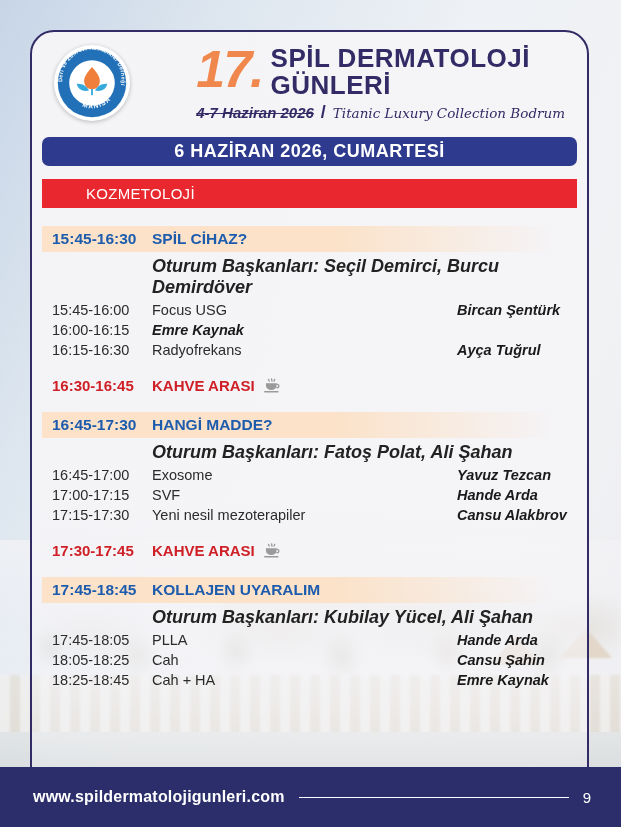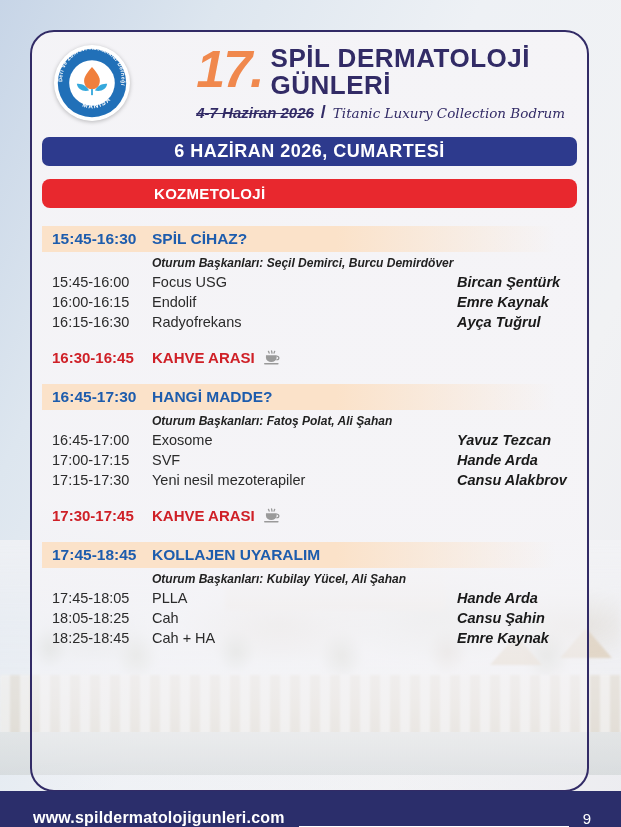--- a/index.html
+++ b/index.html
@@ -57,41 +57,41 @@
   .date-range{font-weight:bold;font-style:italic;color:var(--navy,#322b66);
     font-size:15px;text-decoration:line-through;}
   .date-sep{font-weight:bold;color:var(--navy,#322b66);font-size:18px;margin:0 7px;}
   .venue{font-family:"DejaVu Serif","Liberation Serif",serif;font-style:italic;
     color:var(--navy,#322b66);font-size:13.5px;}
   
   .day-banner{margin:4px 10px 0;height:29px;border-radius:7px;background:var(--banner-blue,#2d3a8d);
     color:#fff;font-weight:bold;font-size:18px;letter-spacing:.5px;
     display:flex;align-items:center;justify-content:center;}
   .track-banner{margin:13px 10px 0;height:29px;background:var(--red,#e8282e);
-    color:#fff;font-weight:bold;font-size:15px;letter-spacing:.3px;
-    display:flex;align-items:center;padding-left:112px;box-sizing:border-box;border-radius:8px;}
+    color:#fff;font-weight:normal;font-size:15px;letter-spacing:.3px;
+    display:flex;align-items:center;padding-left:44px;box-sizing:border-box;}
   
   #schedule{margin:0 10px;font-size:14.5px;color:#2b2b2b;}
   .session{margin-top:6px;}
   .sess-head{display:flex;align-items:center;padding:4px 0 4px 10px;margin-top:16px;
     background:linear-gradient(to right,var(--peach,#fbe2c9) 0%,var(--peach,#fbe2c9) 55%,rgba(251,226,201,0) 96%);}
   .session:first-child .sess-head{margin-top:18px;}
   .col-time{width:100px;flex:none;}
   .sess-head .col-time,.sess-title{color:var(--session-blue,#1d5cad);font-weight:bold;font-size:15.5px;}
-  .chairs{margin:4px 0 2px 110px;font-weight:bold;font-style:italic;font-size:12px;color:#222;}
+  .chairs{margin:4px 0 2px 110px;font-weight:bold;font-style:italic;font-size:18px;color:#222;}
   .talk{display:flex;padding-left:10px;line-height:20px;}
   .talk-topic{width:305px;flex:none;}
   .talk-speaker{font-weight:bold;font-style:italic;color:#1a1a1a;}
   .break-row{display:flex;align-items:center;padding-left:10px;margin:16px 0 14px;line-height:20px;}
   .break-row .col-time,.break-label{color:var(--break-red,#cf2027);font-weight:bold;font-size:15px;}
   .break-label{display:flex;align-items:center;}
   .coffee{margin-left:8px;}
   
-  .footer{position:absolute;left:0;right:0;bottom:0;height:36px;z-index:2;
-    background:var(--footer-navy,#2b2e6b);display:flex;align-items:flex-end;
+  .footer{position:absolute;left:0;right:0;bottom:0;height:60px;z-index:2;
+    background:var(--footer-navy,#2b2e6b);display:flex;align-items:center;
     padding:0 30px 0 33px;box-sizing:border-box;color:#fff;}
   .site{font-weight:bold;font-size:16px;letter-spacing:.2px;color:#fff;text-decoration:none;}
   .footer .rule{flex:1;border-top:1.5px solid #fff;margin:0 14px;}
   .page-num{font-size:15px;}
 </style>
 </head>
 <body>
 
 <div class="photo-bg">
   <div class="hills"></div>
@@ -155,21 +155,20 @@
           <span class="sess-title">SPİL CİHAZ?</span>
         </div>
         <div class="chairs">Oturum Başkanları: Seçil Demirci, Burcu Demirdöver</div>
         <div class="talk">
           <span class="col-time">15:45-16:00</span>
           <span class="talk-topic">Focus USG</span>
           <span class="talk-speaker">Bircan Şentürk</span>
         </div>
         <div class="talk">
           <span class="col-time">16:00-16:15</span>
-          <span class="talk-topic">Endolif</span>
           <span class="talk-speaker">Emre Kaynak</span>
         </div>
         <div class="talk">
           <span class="col-time">16:15-16:30</span>
           <span class="talk-topic">Radyofrekans</span>
           <span class="talk-speaker">Ayça Tuğrul</span>
         </div>
       </section>
       <div class="break-row">
         <span class="col-time">16:30-16:45</span>

